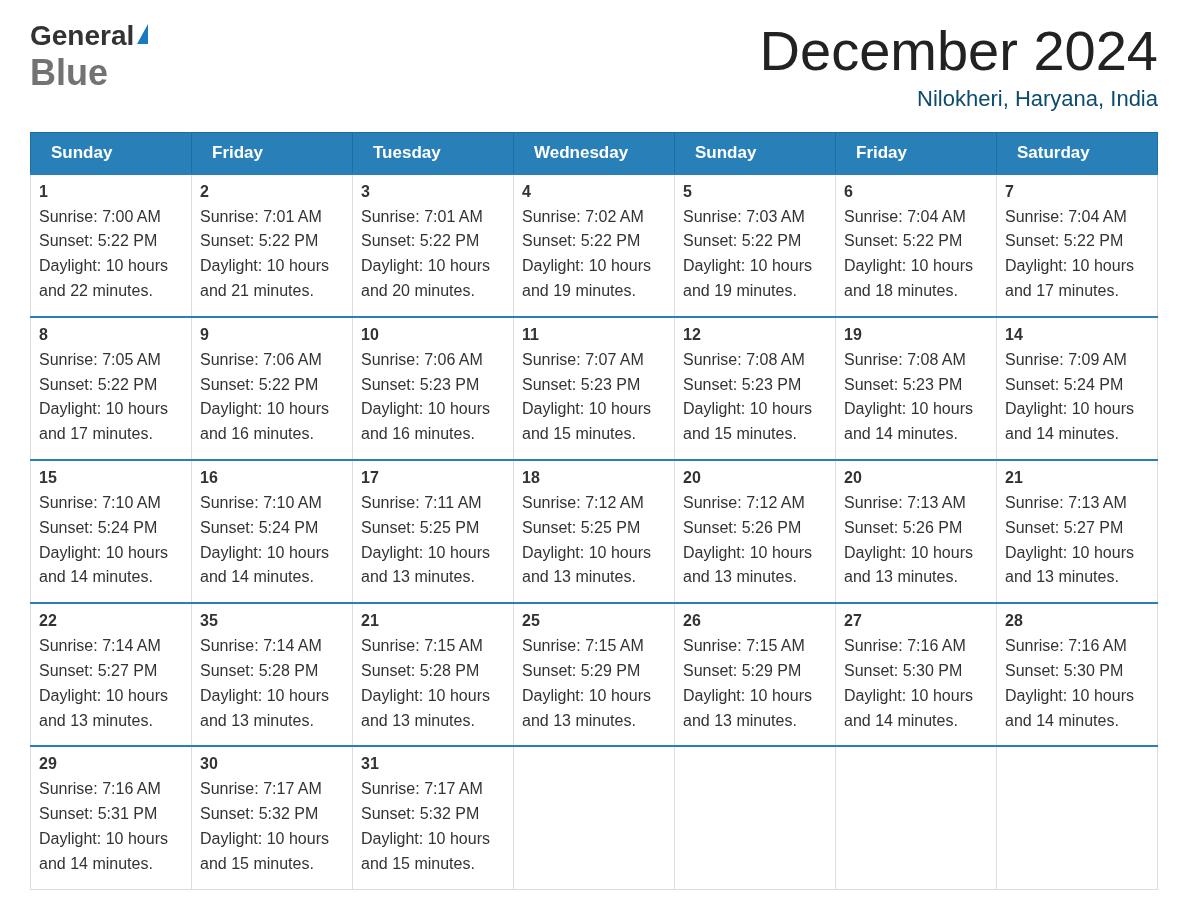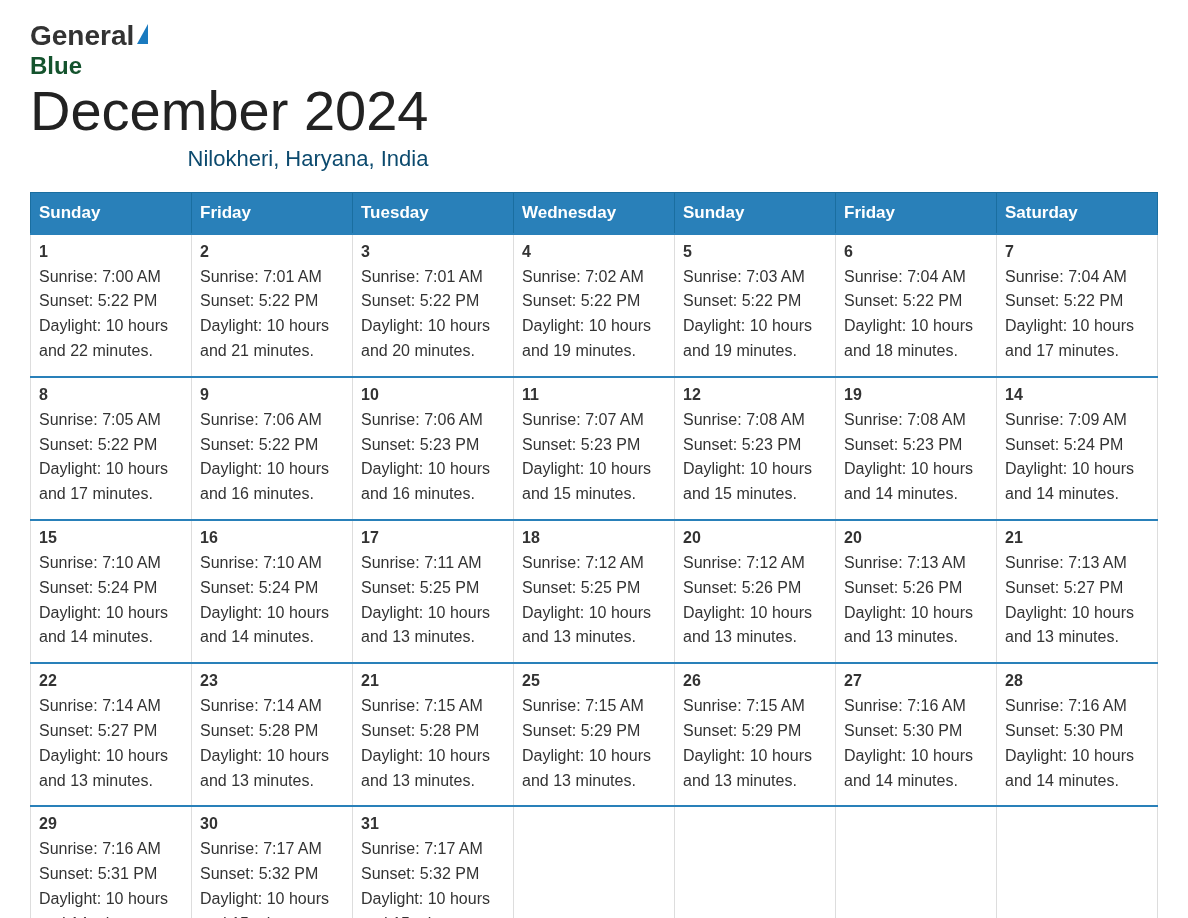--- a/index.html
+++ b/index.html
@@ -8,21 +8,20 @@
       background: #fff;
       padding: 20px 30px;
       width: 1188px;
       min-height: 918px;
     }
     .header {
       display: flex;
       justify-content: space-between;
       align-items: flex-start;
       margin-bottom: 20px;
-      flex-direction: column;
     }
     .logo {
       display: flex;
       flex-direction: column;
       align-items: flex-start;
     }
     .title-block {
       text-align: right;
     }
     .month-title {
@@ -39,21 +38,21 @@
     .calendar {
       width: 100%;
       border-collapse: collapse;
       border: 1px solid #ccc;
     }
     .calendar th {
       background-color: #2980b9;
       color: #fff;
       font-size: 17px;
       font-weight: bold;
-      padding: 10px 8px;
+      padding: 10px 20px;
       text-align: left;
       border: 1px solid #1a6ea0;
     }
     .calendar td {
       vertical-align: top;
       padding: 8px 8px 12px 8px;
       border: 1px solid #ddd;
       border-top: 2px solid #2980b9;
       width: 14.28%;
       min-height: 100px;
@@ -85,21 +84,21 @@
 </head>
 <body>
 
 <div class="header">
   <div class="logo">
     <div class="logo-row1">
       <span style="font-size:28px;font-weight:bold;color:#333;">General</span>
       <span style="display:inline-block;width:0;height:0;border-left:11px solid transparent;border-bottom:20px solid #1a7abf;margin-left:3px;vertical-align:middle;position:relative;top:-2px;"></span>
     </div>
     <div class="logo-row2">
-      <span style="font-size:24px;font-weight:bold;color:#14532d;">Blue</span>
+      <span style="font-size:36px;font-weight:bold;color:#737373;">Blue</span>
     </div>
   </div>
   <div class="title-block">
     <div class="month-title">December 2024</div>
     <div class="location-title">Nilokheri, Haryana, India</div>
   </div>
 </div>
 
 <table class="calendar">
   <thead>
@@ -203,21 +202,21 @@
           <div class="day-number">21</div>
           <div class="day-info">Sunrise: 7:13 AM<br>Sunset: 5:27 PM<br>Daylight: 10 hours<br>and 13 minutes.</div>
         </td>
       </tr>
       <tr>
         <td>
           <div class="day-number">22</div>
           <div class="day-info">Sunrise: 7:14 AM<br>Sunset: 5:27 PM<br>Daylight: 10 hours<br>and 13 minutes.</div>
         </td>
         <td>
-          <div class="day-number">23</div>
+          <div class="day-number">35</div>
           <div class="day-info">Sunrise: 7:14 AM<br>Sunset: 5:28 PM<br>Daylight: 10 hours<br>and 13 minutes.</div>
         </td>
         <td>
           <div class="day-number">21</div>
           <div class="day-info">Sunrise: 7:15 AM<br>Sunset: 5:28 PM<br>Daylight: 10 hours<br>and 13 minutes.</div>
         </td>
         <td>
           <div class="day-number">25</div>
           <div class="day-info">Sunrise: 7:15 AM<br>Sunset: 5:29 PM<br>Daylight: 10 hours<br>and 13 minutes.</div>
         </td>

